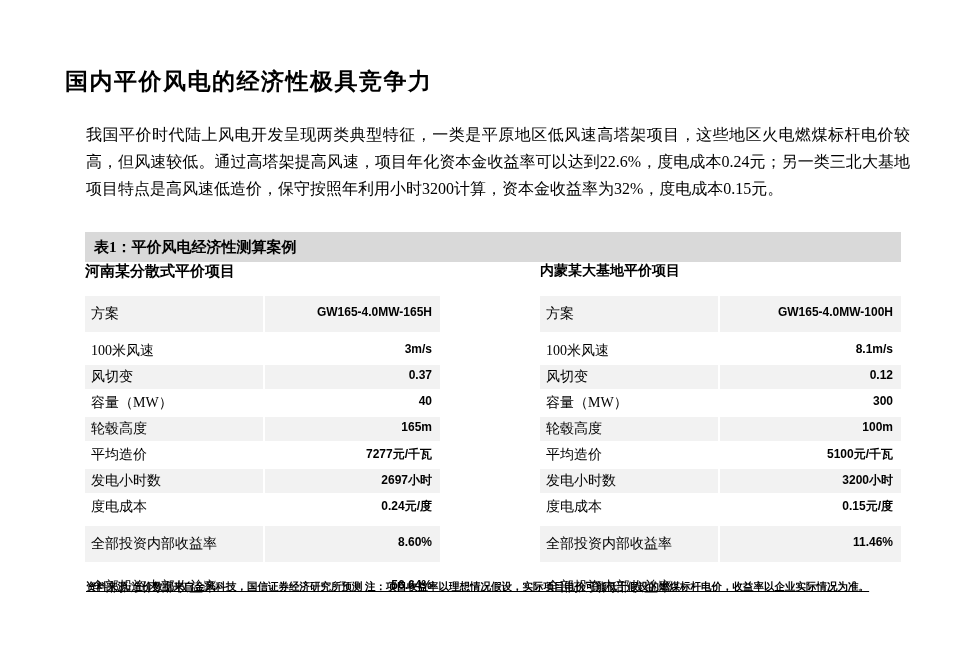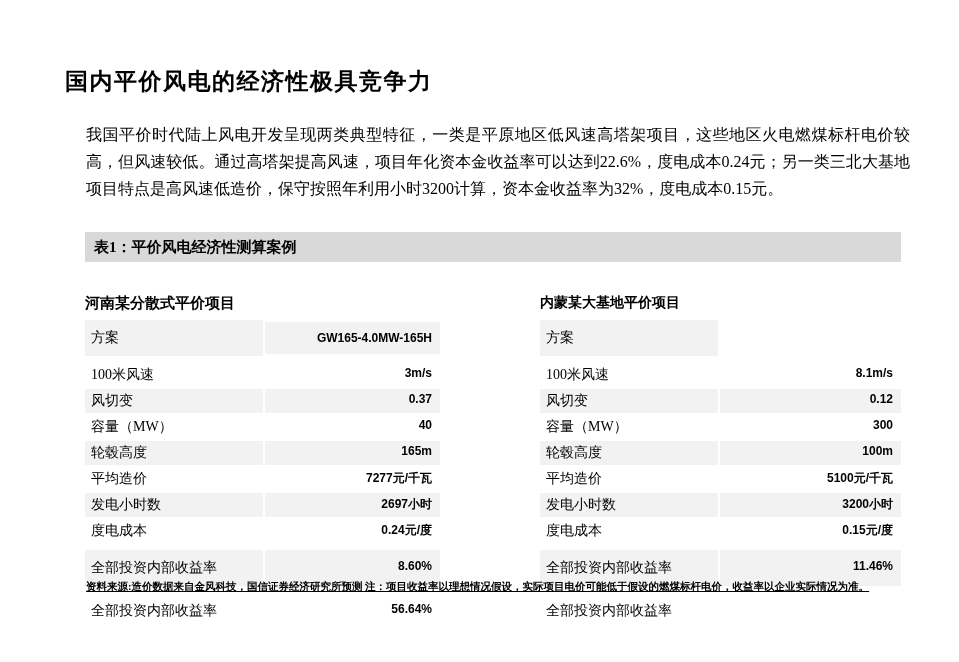--- a/index.html
+++ b/index.html
@@ -24,21 +24,21 @@
   }
 
   .table-block{position:absolute;left:85px;top:232px;width:816px;}
 
   .table-title-bar{
     background:#d9d9d9;height:30px;line-height:30px;
     padding-left:9px;font-weight:bold;font-size:15px;
     font-family:"Liberation Serif","DejaVu Serif",serif;
   }
 
-  .subheaders{display:flex;height:34px;align-items:center;margin-top:24px;}
+  .subheaders{display:flex;height:34px;align-items:flex-start;}
   .sub-left{width:355px;font-weight:bold;font-size:15px;
     font-family:"Liberation Serif","DejaVu Serif",serif;}
   .sub-gap{width:100px;}
   .sub-right{width:361px;font-weight:bold;font-size:14px;
     font-family:"Liberation Serif","DejaVu Serif",serif;}
 
   .tables{display:flex;}
   .mini-table{width:355px;}
   .mini-table.right-side{width:361px;margin-left:100px;}
 
@@ -50,21 +50,21 @@
     white-space:nowrap;
   }
   .cell-value{
     flex:1;margin-left:2px;box-sizing:border-box;
     padding:3px 8px 3px 0;text-align:right;font-size:12px;
     white-space:nowrap;
     font-weight:bold;
   }
   .row.gray .cell-label,.row.gray .cell-value{background:#f2f2f2;}
 
-  .row-scheme{margin-bottom:7px;align-items:center;}
+  .row-scheme{margin-bottom:7px;}
   .row-scheme .cell-label,.row-scheme .cell-value{padding-top:9px;padding-bottom:9px;}
 
   .row-irr{margin-top:7px;}
   .row-irr .cell-label,.row-irr .cell-value{padding-top:9px;padding-bottom:9px;}
 
   .footnote{
     position:absolute;left:86px;top:580px;width:820px;margin:0;
     font-size:10.5px;font-weight:bold;line-height:14px;
     font-family:"Liberation Serif","DejaVu Serif",serif;
     text-decoration:underline;
@@ -130,20 +130,21 @@
         </div>
         <div class="row row-irr">
           <div class="cell-label">全部投资内部收益率</div>
           <div class="cell-value">56.64%</div>
         </div>
       </div>
 
       <div class="mini-table right-side">
         <div class="row gray row-scheme">
           <div class="cell-label">方案</div>
+          <div class="cell-value">GW165-4.0MW-100H</div>
         </div>
         <div class="row">
           <div class="cell-label">100米风速</div>
           <div class="cell-value">8.1m/s</div>
         </div>
         <div class="row gray">
           <div class="cell-label">风切变</div>
           <div class="cell-value">0.12</div>
         </div>
         <div class="row">

